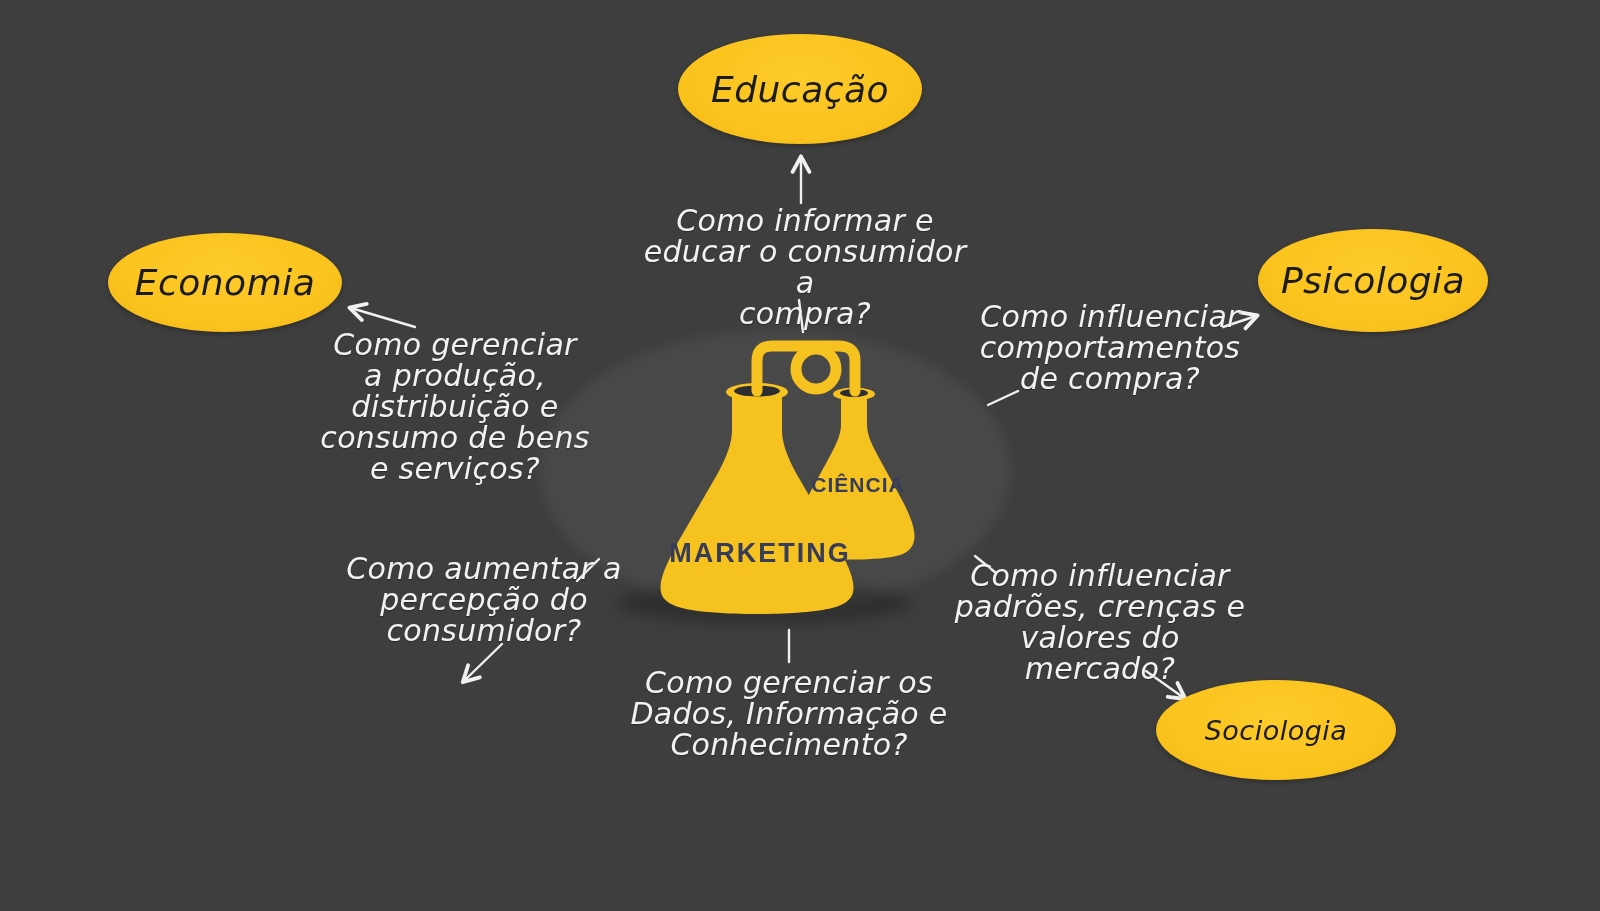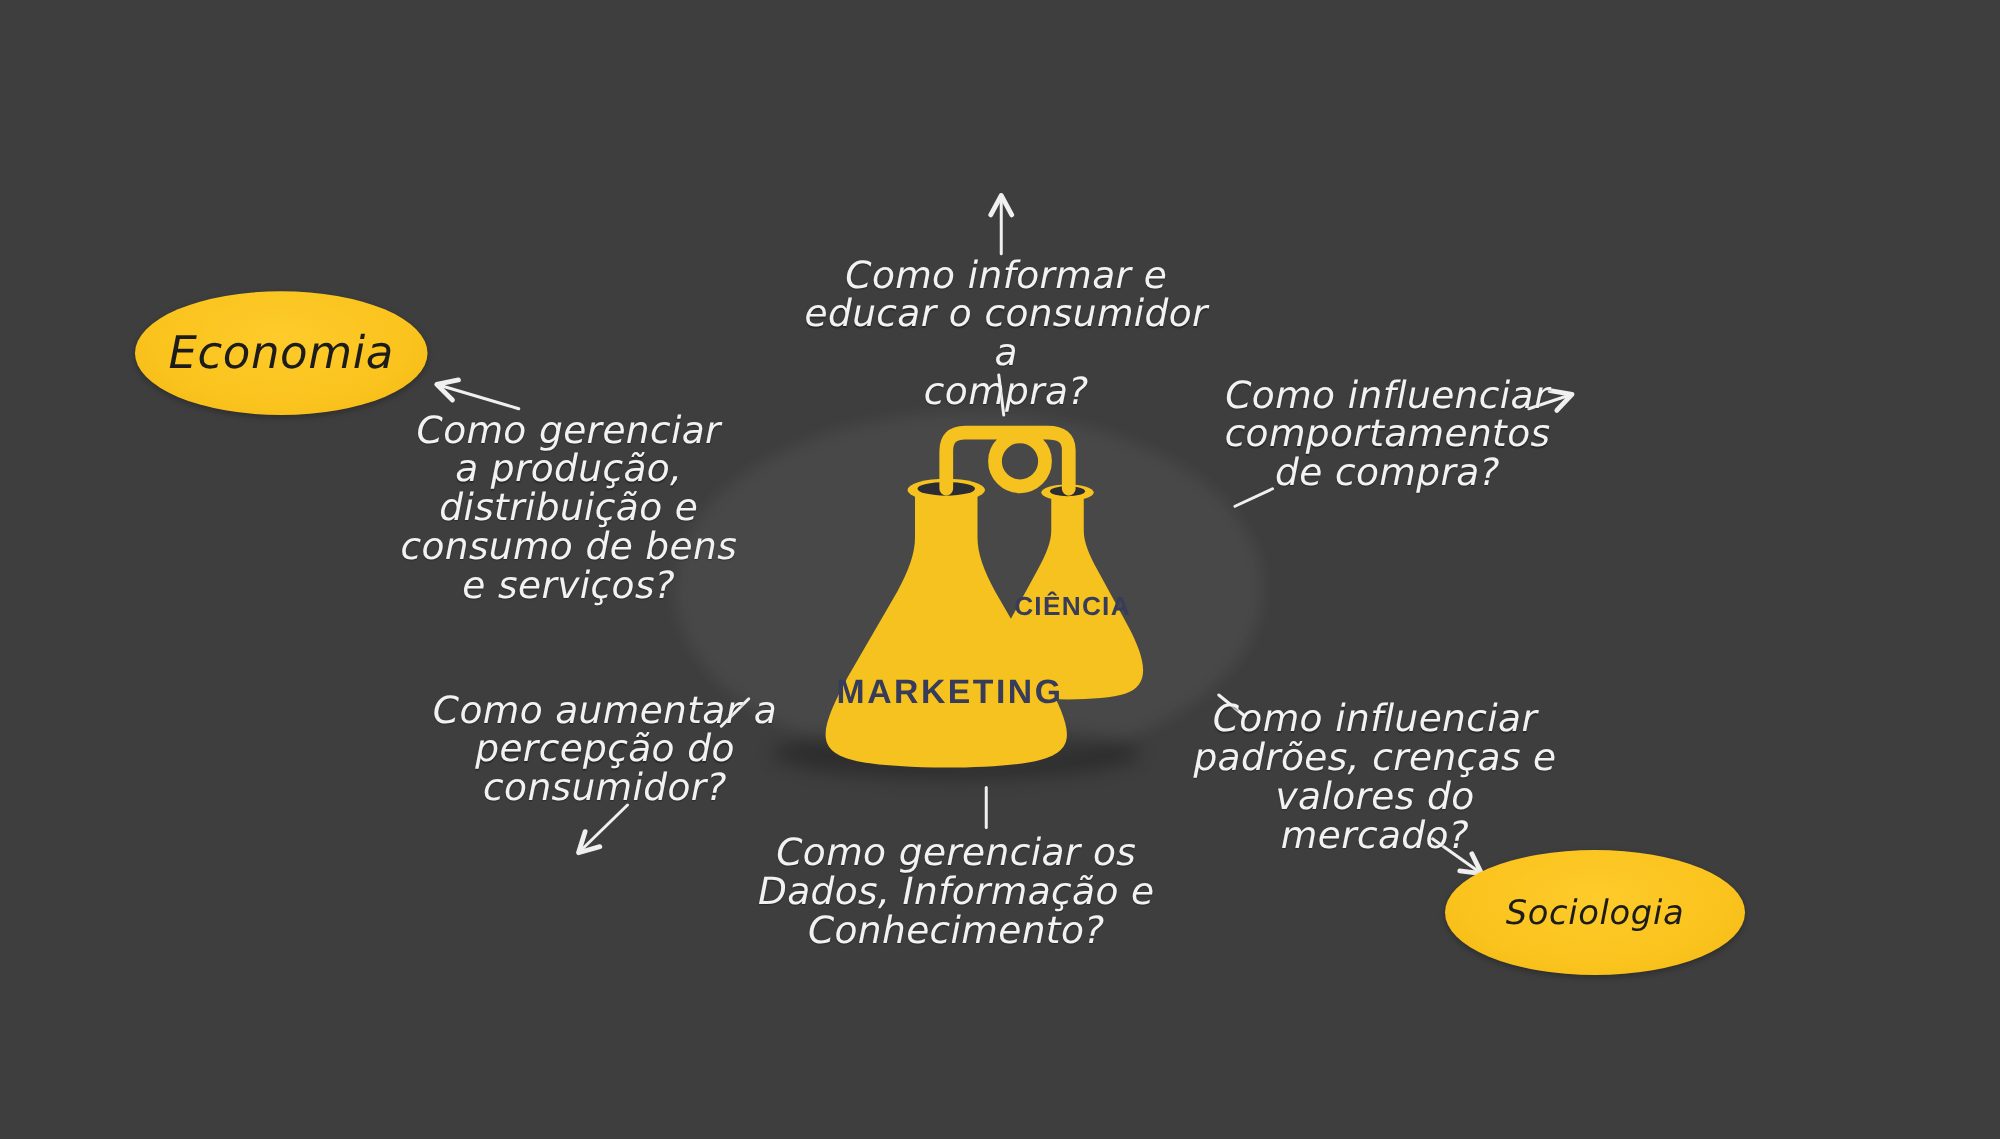--- a/index.html
+++ b/index.html
@@ -28,21 +28,21 @@
   .question{
     position:absolute;color:#F2F2F2;font-style:italic;
     font-size:30px;line-height:31px;text-align:center;white-space:pre-line;
     letter-spacing:0.3px;text-shadow:0 1px 1px rgba(0,0,0,0.35);
   }
   .q-educacao    {left:640px;top:205px;width:330px;}
   .q-economia    {left:290px;top:329px;width:330px;}
   .q-psicologia  {left:960px;top:301px;width:300px;}
   .q-neurociencia{left:334px;top:553px;width:300px;}
   .q-sociologia  {left:950px;top:560px;width:300px;}
-  .q-tic         {left:600px;top:667px;width:330px;}
+  .q-tic         {left:624px;top:667px;width:330px;}
   .flask-label{font-family:"Liberation Sans","DejaVu Sans",sans-serif;font-weight:bold;}
 </style>
 </head>
 <body>
 
 <div class="canvas">
 
   <div class="glow"></div>
 
   <svg class="overlay" width="1600" height="911" viewBox="0 0 1600 911">
@@ -89,22 +89,28 @@
       <line x1="988" y1="405" x2="1018" y2="391"></line>
       <line x1="1223" y1="327" x2="1256" y2="316" marker-end="url(#arrowhead)"></line>
       <line x1="577" y1="581" x2="599" y2="559"></line>
       <line x1="502" y1="644" x2="464" y2="681" marker-end="url(#arrowhead)"></line>
       <line x1="975" y1="556" x2="996" y2="573"></line>
       <line x1="1146" y1="671" x2="1184" y2="698" marker-end="url(#arrowhead)"></line>
       <line x1="789" y1="630" x2="789" y2="662"></line>
     </g>
   </svg>
 
+  <div class="node node-educacao">
+    <span>Educação</span>
+  </div>
   <div class="node node-economia">
     <span>Economia</span>
+  </div>
+  <div class="node node-psicologia">
+    <span>Psicologia</span>
   </div>
   <div class="node node-sociologia">
     <span>Sociologia</span>
   </div>
 
   <div class="question q-educacao">Como informar e
 educar o consumidor a
 compra?</div>
   <div class="question q-economia">Como gerenciar
 a produção, distribuição e

